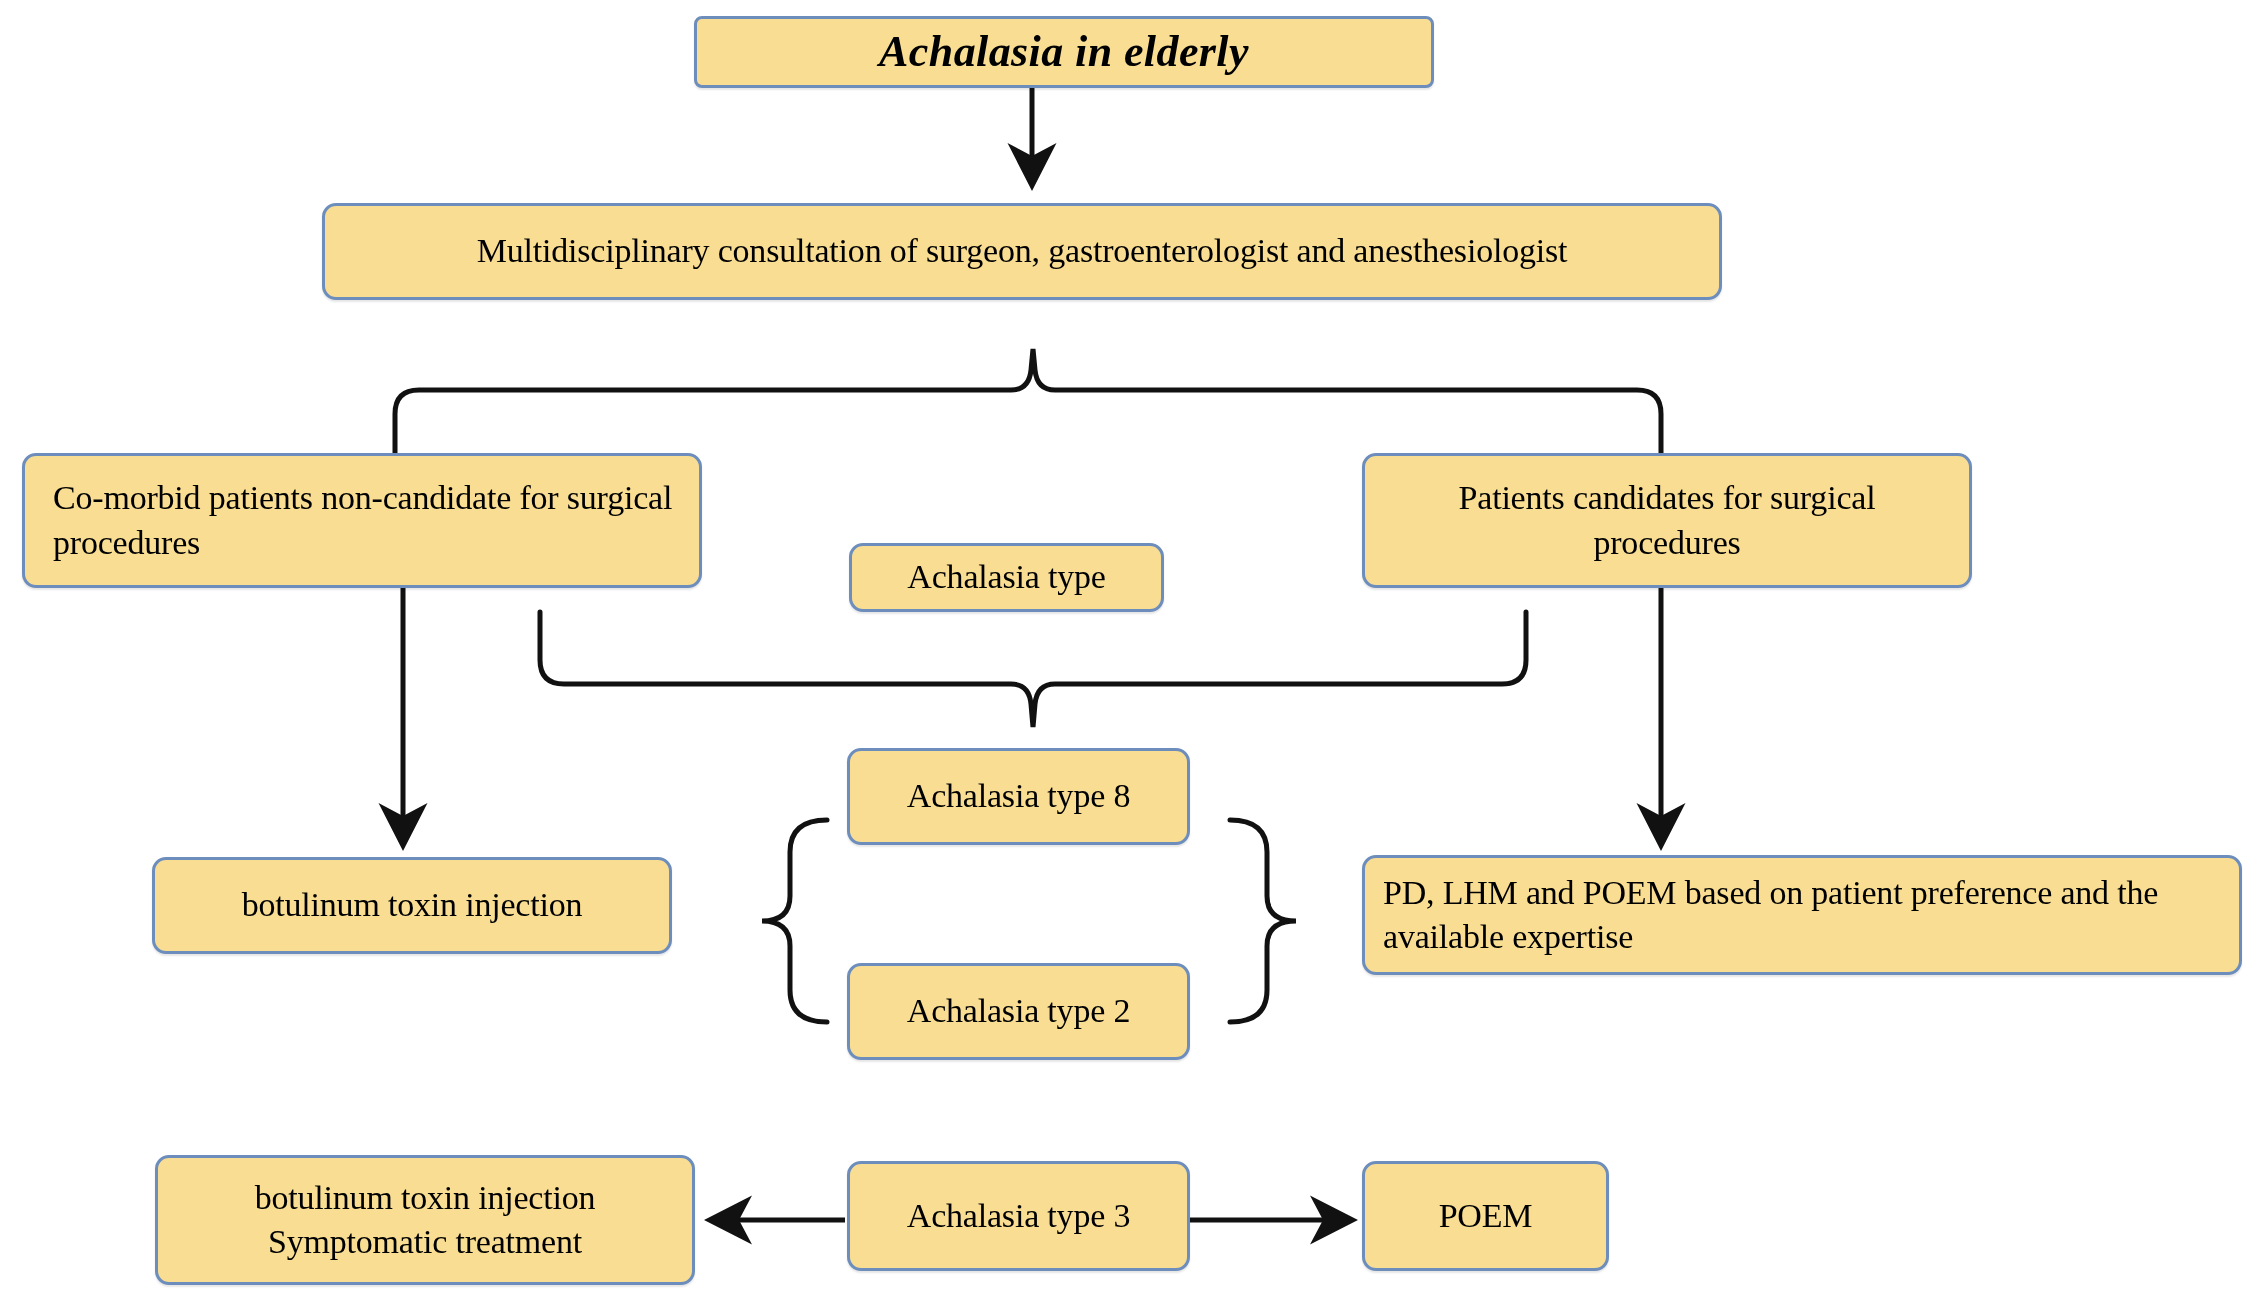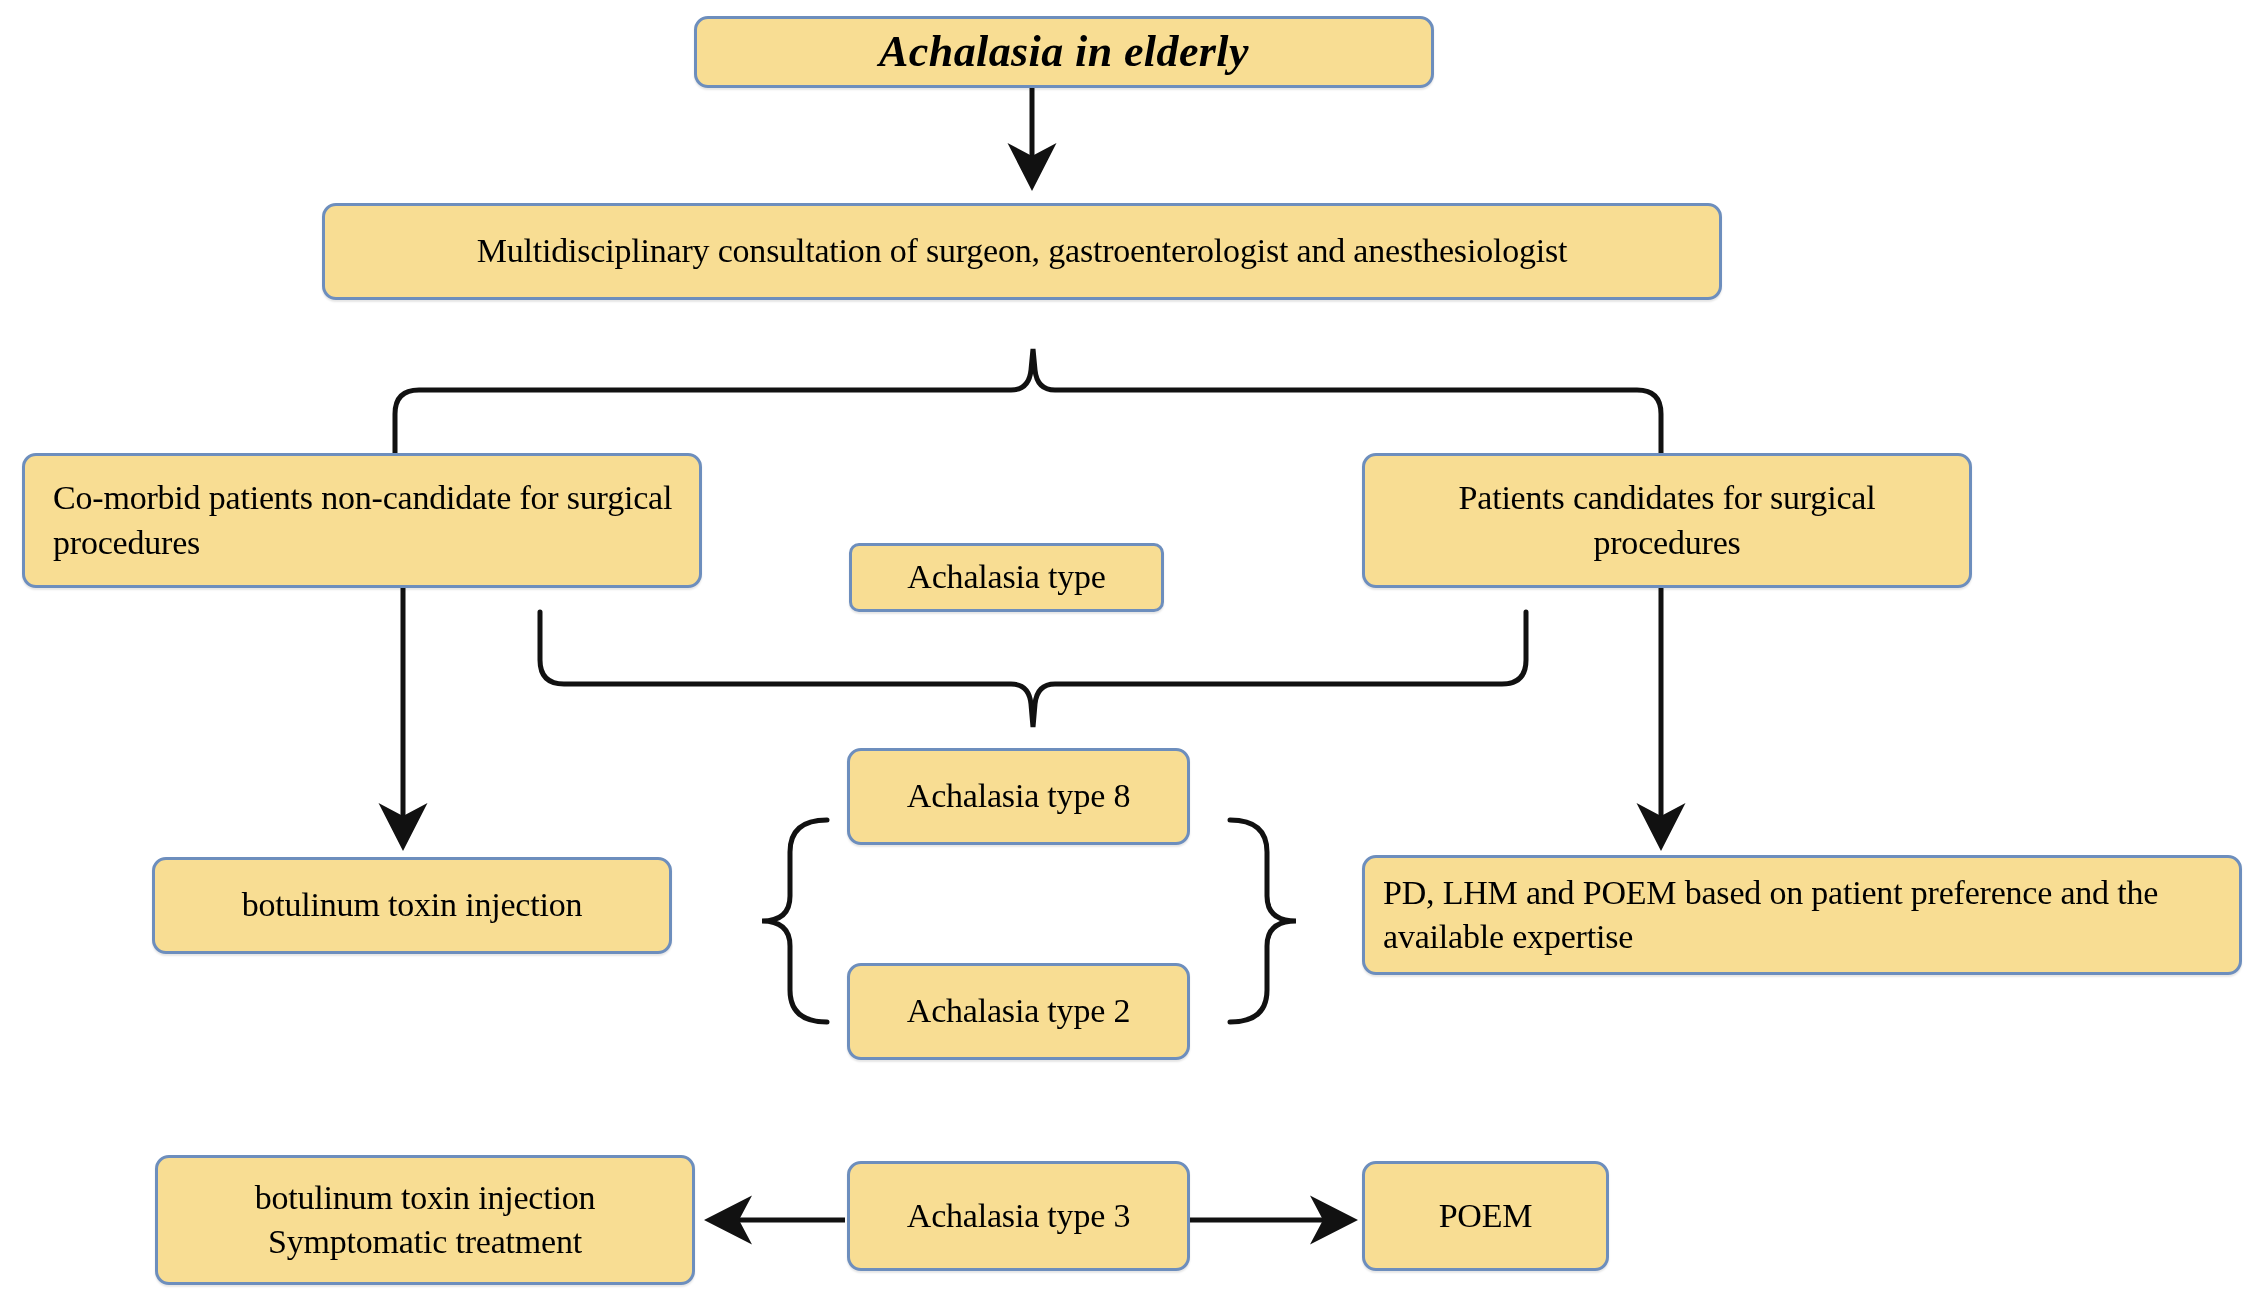--- a/index.html
+++ b/index.html
@@ -125,37 +125,37 @@
 
     <g>
       <line x1="845" y1="1220" x2="710" y2="1220" stroke="#111111" stroke-width="5" marker-end="url(#ah)"></line>
     </g>
 
     <g>
       <line x1="1184" y1="1220" x2="1352" y2="1220" stroke="#111111" stroke-width="5" marker-end="url(#ah)"></line>
     </g>
   </svg>
 
-  <div class="node-box center" style="left:694px; top:16px; width:740px; height:72px;">
+  <div class="node-box center" style="left:694px; top:16px; width:740px; height:72px;border-radius:8px;">
     <span class="node-text node-title">Achalasia in elderly</span>
   </div>
 
   <div class="node-box center" style="left:322px; top:203px; width:1400px; height:97px;">
     <span class="node-text">Multidisciplinary consultation of surgeon, gastroenterologist and anesthesiologist</span>
   </div>
 
   <div class="node-box left" style="left:22px; top:453px; width:680px; height:135px;padding-left:28px;">
     <span class="node-text">Co-morbid patients non-candidate for surgical procedures</span>
   </div>
 
   <div class="node-box left" style="left:1362px; top:453px; width:610px; height:135px;text-align:center;">
     <span class="node-text">Patients candidates for surgical procedures</span>
   </div>
 
-  <div class="node-box center" style="left:849px; top:543px; width:315px; height:69px;border-radius:10px;">
+  <div class="node-box center" style="left:849px; top:543px; width:315px; height:69px;">
     <span class="node-text">Achalasia type</span>
   </div>
 
   <div class="node-box center" style="left:152px; top:857px; width:520px; height:97px;">
     <span class="node-text">botulinum toxin injection</span>
   </div>
 
   <div class="node-box center" style="left:847px; top:748px; width:343px; height:97px;">
     <span class="node-text">Achalasia type 8</span>
   </div>

